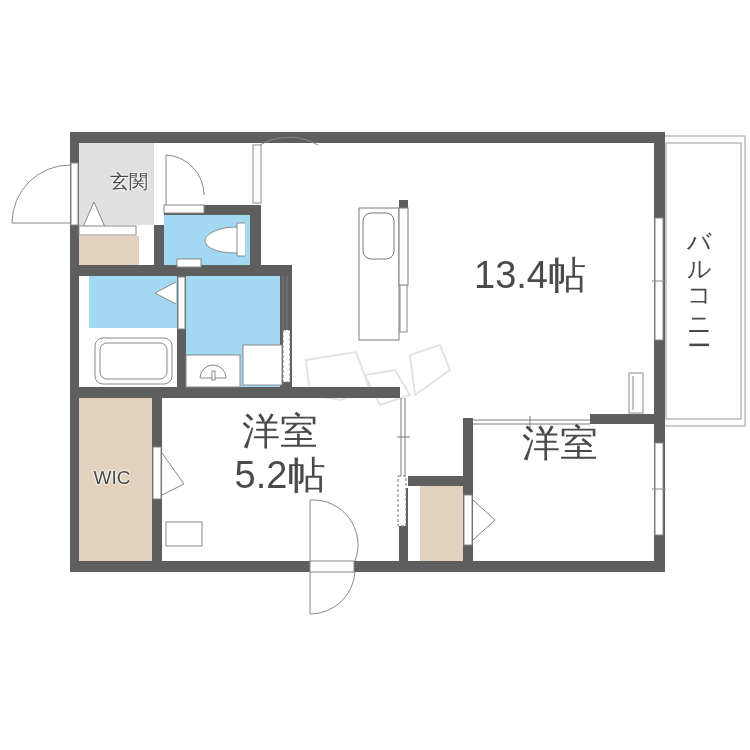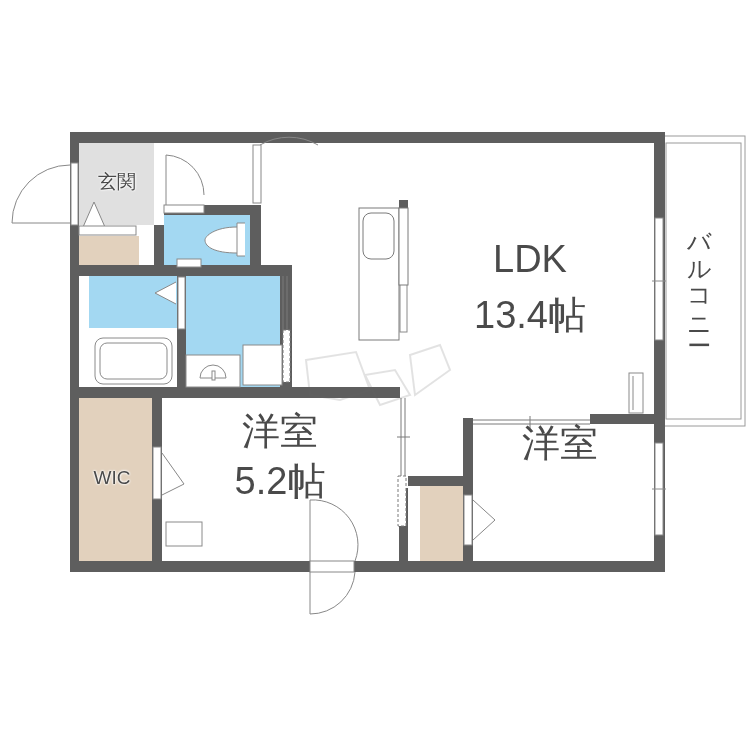--- a/index.html
+++ b/index.html
@@ -112,30 +112,29 @@
   </g>
 
   <g opacity="0.18" fill="#888" stroke="#666" stroke-width="2">
     <path d="M306 360 L356 352 L370 390 L340 400 L310 395 Z" fill="none"></path>
     <path d="M365 375 L395 370 L410 395 L380 405 Z" fill="none"></path>
     <path d="M410 355 L440 345 L450 370 L415 395 Z" fill="none"></path>
   </g>
 </svg>
 
 <div class="label room-name" style="left:460px; top:240px; width:140px;">
-  <div>LDK</div>
   <div style="margin-top:16px;">13.4帖</div>
 </div>
 
 <div class="label room-name" style="left:210px; top:412px; width:140px;">
   <div>洋室</div>
-  <div style="margin-top:10px;">5.2帖</div>
+  <div style="margin-top:4px;">5.2帖</div>
 </div>
 
 <div class="label room-name" style="left:490px; top:424px; width:140px;">
   <div>洋室</div>
 </div>
 
-<div class="label small-label" style="left:86px; top:172px; width:62px;">玄関</div>
+<div class="label small-label" style="left:98px; top:172px; width:62px;">玄関</div>
 
 <div class="label small-label" style="left:80px; top:468px; width:64px;">WIC</div>
 
 <div class="label vertical" style="left:687px; top:215px;">バルコニー</div>
 
 </body></html>

